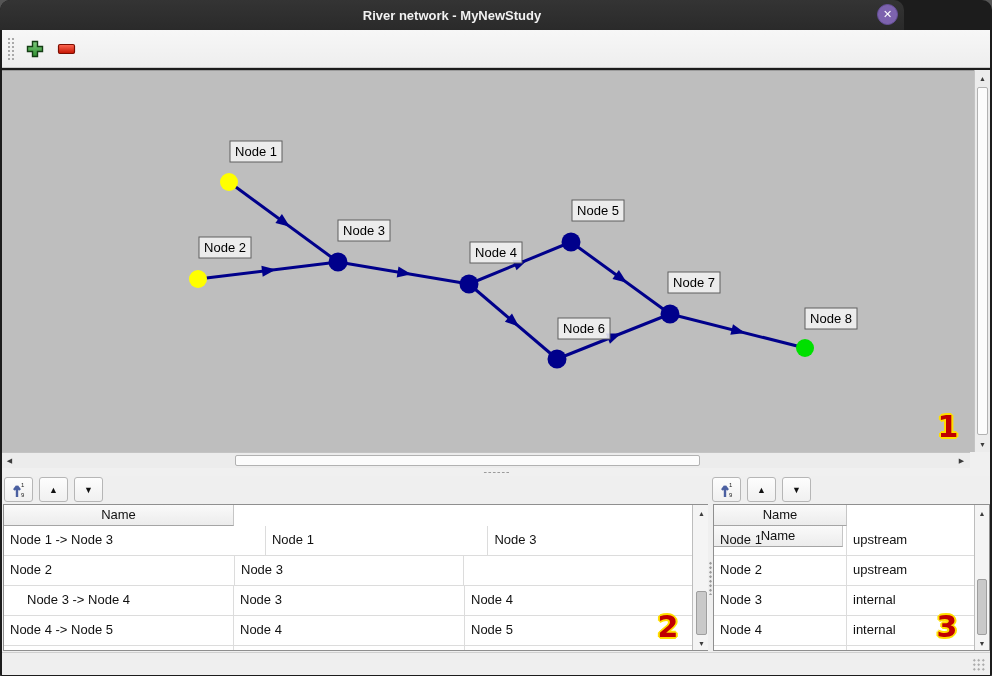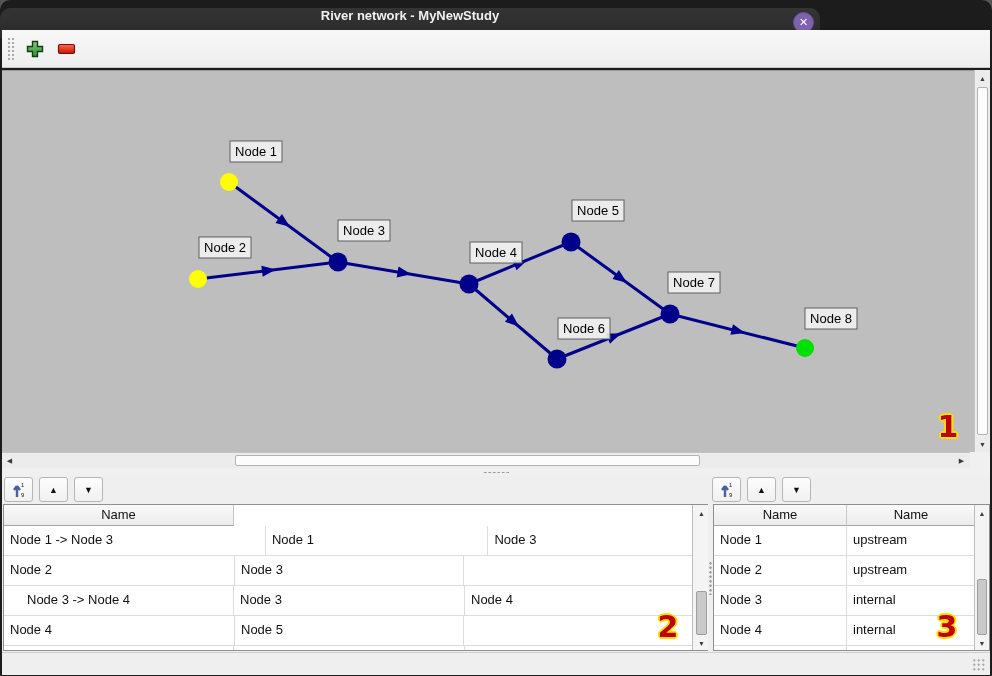--- a/index.html
+++ b/index.html
@@ -5,24 +5,24 @@
   * { box-sizing: border-box; margin: 0; padding: 0; }
   body { margin:0; background:#555; font-family:"Liberation Sans", sans-serif; }
 
   #window {
     position:relative; width:992px; height:676px;
     background:#1c1c1c; border-radius:10px 10px 2px 2px; overflow:hidden;
   }
 
   
   .titlebar {
-    position:absolute; left:0; top:0; width:820px; height:30px;
+    position:absolute; left:0; top:0; width:904px; height:30px;
     background:linear-gradient(#343434,#2a2a2a);
     border-radius:10px 10px 0 0;
-    display:flex; align-items:flex-start; justify-content:center;margin-top:8px;
+    display:flex; align-items:center; justify-content:center;
   }
   .titlebar .title { color:#f1f1f1; font-size:13px; font-weight:bold; }
   .close-btn {
     position:absolute; right:6px; top:4px; width:21px; height:21px; border-radius:50%;
     background:#7d63ae; border:1px solid #67509a;
     display:flex; align-items:center; justify-content:center;
     color:#fff; font-size:11px; cursor:pointer;
   }
 
   
@@ -79,21 +79,21 @@
   .panel-toolbar { position:absolute; top:477px; height:26px; display:flex; gap:6px; }
   .p-btn {
     width:29px; height:25px; background:linear-gradient(#fdfdfd,#f0f0f0);
     border:1px solid #b6b6b6; border-radius:3px;
     display:flex; align-items:center; justify-content:center; cursor:pointer;
     font-size:9px; color:#111;
   }
 
   
   .table { position:absolute; top:504px; background:#fff; border:1px solid #8f8f8f; overflow:hidden; }
-  .t-header { display:flex; height:21px; }
+  .t-header { display:flex; height:21px;flex-direction:column; }
   .t-hcell {
     background:linear-gradient(#fafafa,#ececec);
     border-right:1px solid #c6c6c6; border-bottom:1px solid #a5a5a5;
     font-size:13px; color:#111; text-align:center; line-height:20px; cursor:pointer;
   }
   .t-row { display:flex; height:30px; border-bottom:1px solid #dcdcdc; background:#fff; cursor:pointer; }
   .t-cell {
     border-right:1px solid #dcdcdc; font-size:13px; color:#111;
     padding-left:6px; line-height:28px; overflow:hidden; white-space:nowrap;
   }
@@ -302,20 +302,21 @@
         <div class="t-row">
           <div class="t-cell" style="width: 231px;">Node 2</div>
           <div class="t-cell" style="width: 229px;">Node 3</div>
         </div>
         <div class="t-row">
           <div class="t-cell" style="width: 230px; padding-left: 23px;">Node 3 -&gt; Node 4</div>
           <div class="t-cell" style="width: 231px;">Node 3</div>
           <div class="t-cell" style="width: 229px;">Node 4</div>
         </div>
         <div class="t-row">
+          <div class="t-cell" style="width: 230px;">Node 4 -&gt; Node 5</div>
           <div class="t-cell" style="width: 231px;">Node 4</div>
           <div class="t-cell" style="width: 229px;">Node 5</div>
         </div>
         <div class="t-row">
           <div class="t-cell" style="width: 230px;"></div>
           <div class="t-cell" style="width: 231px;"></div>
           <div class="t-cell" style="width: 229px;"></div>
         </div>
       </div>
     <div class="t-scroll" style="width:17px;">

